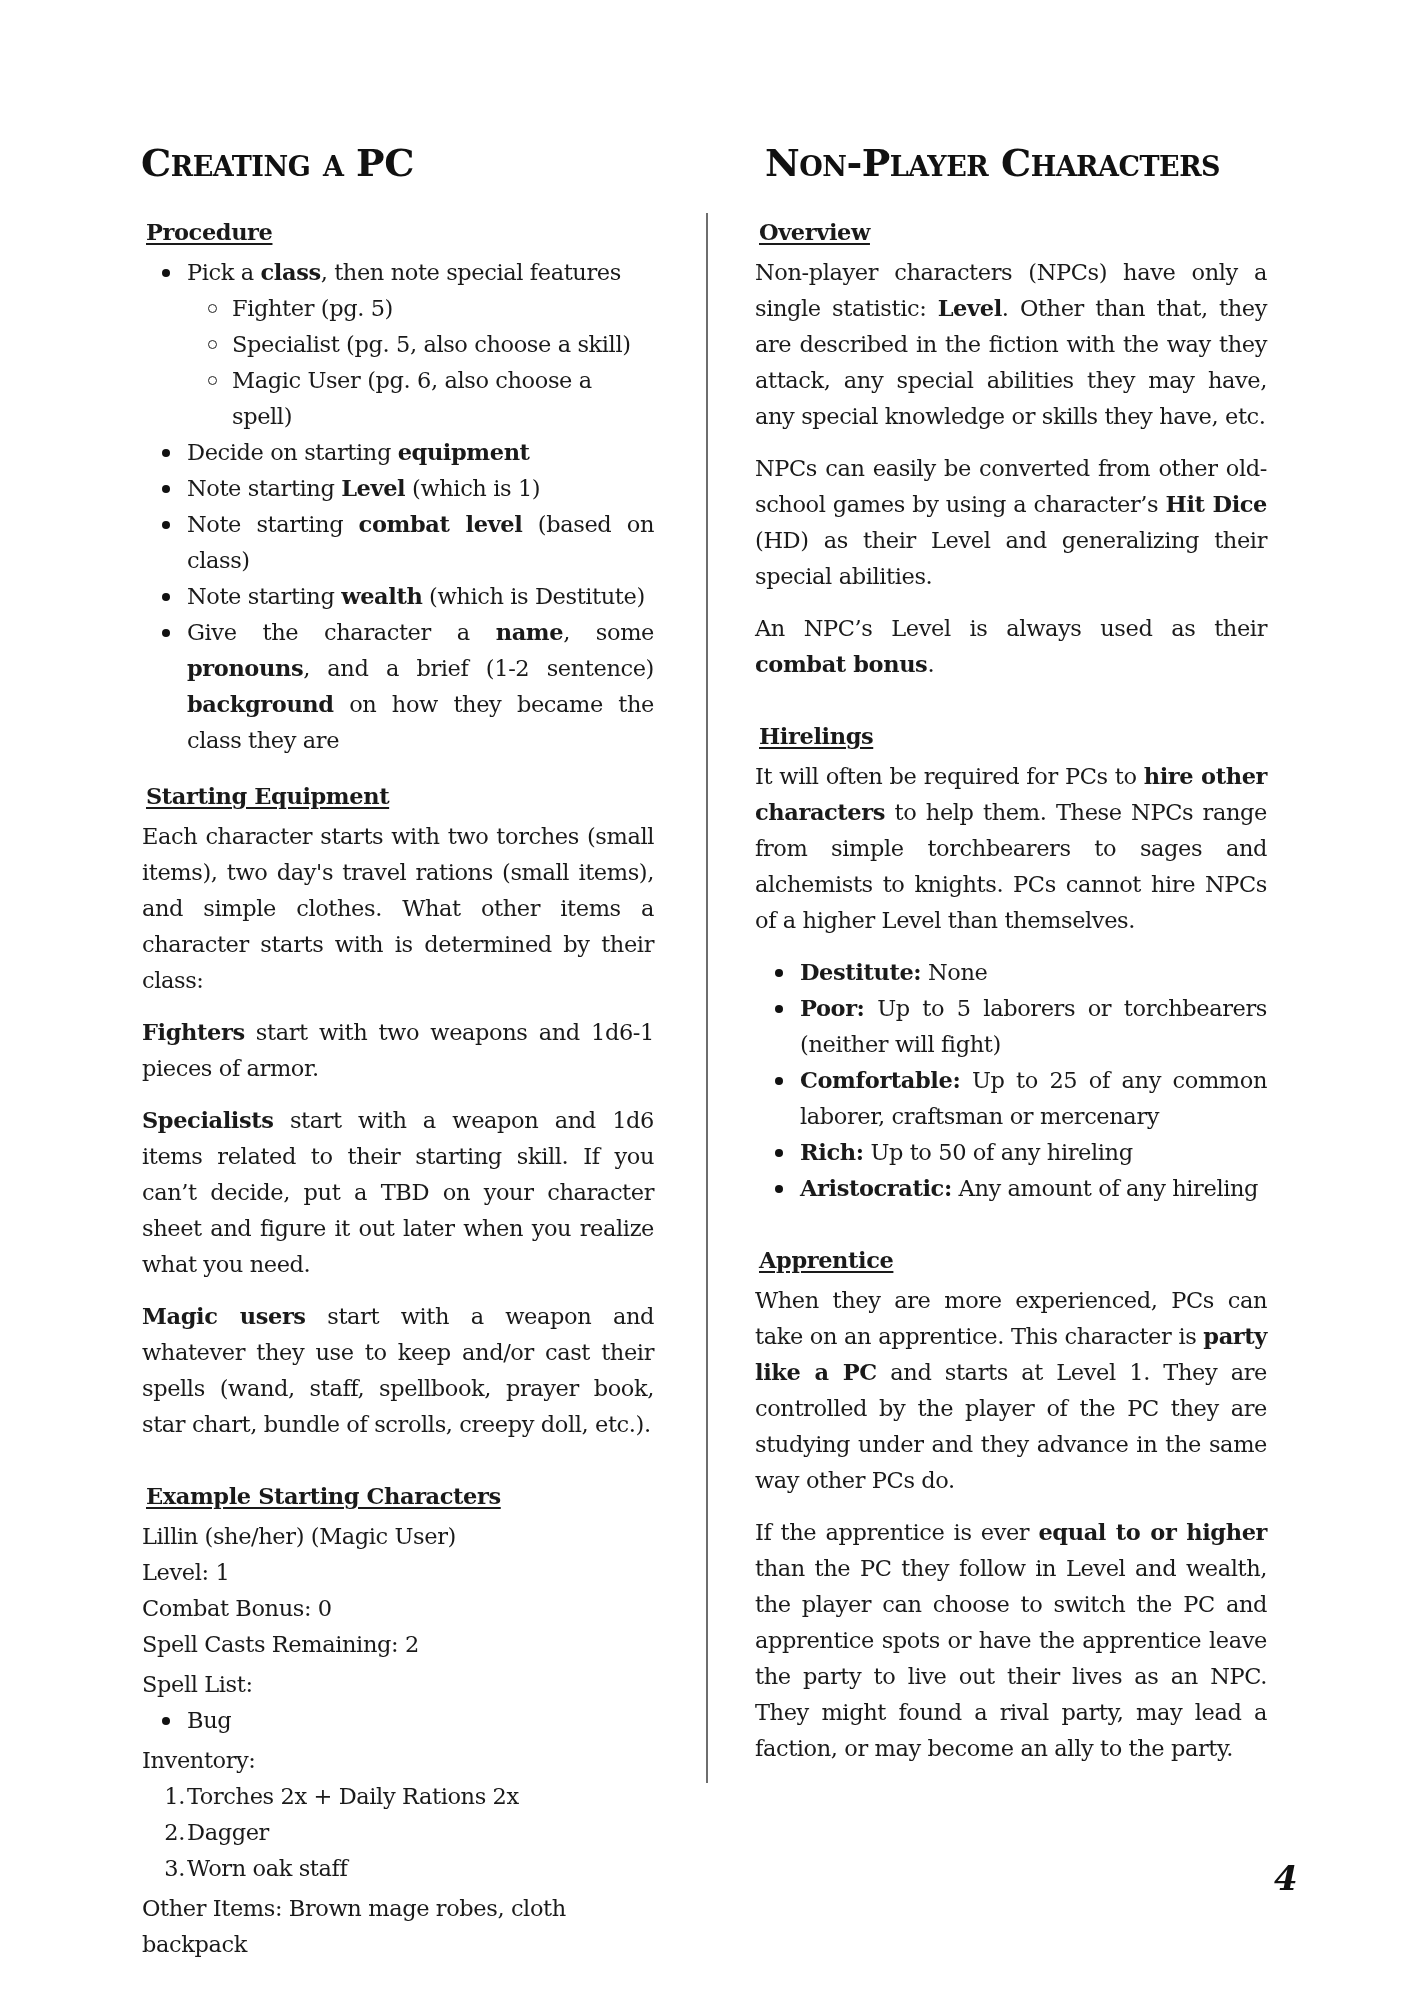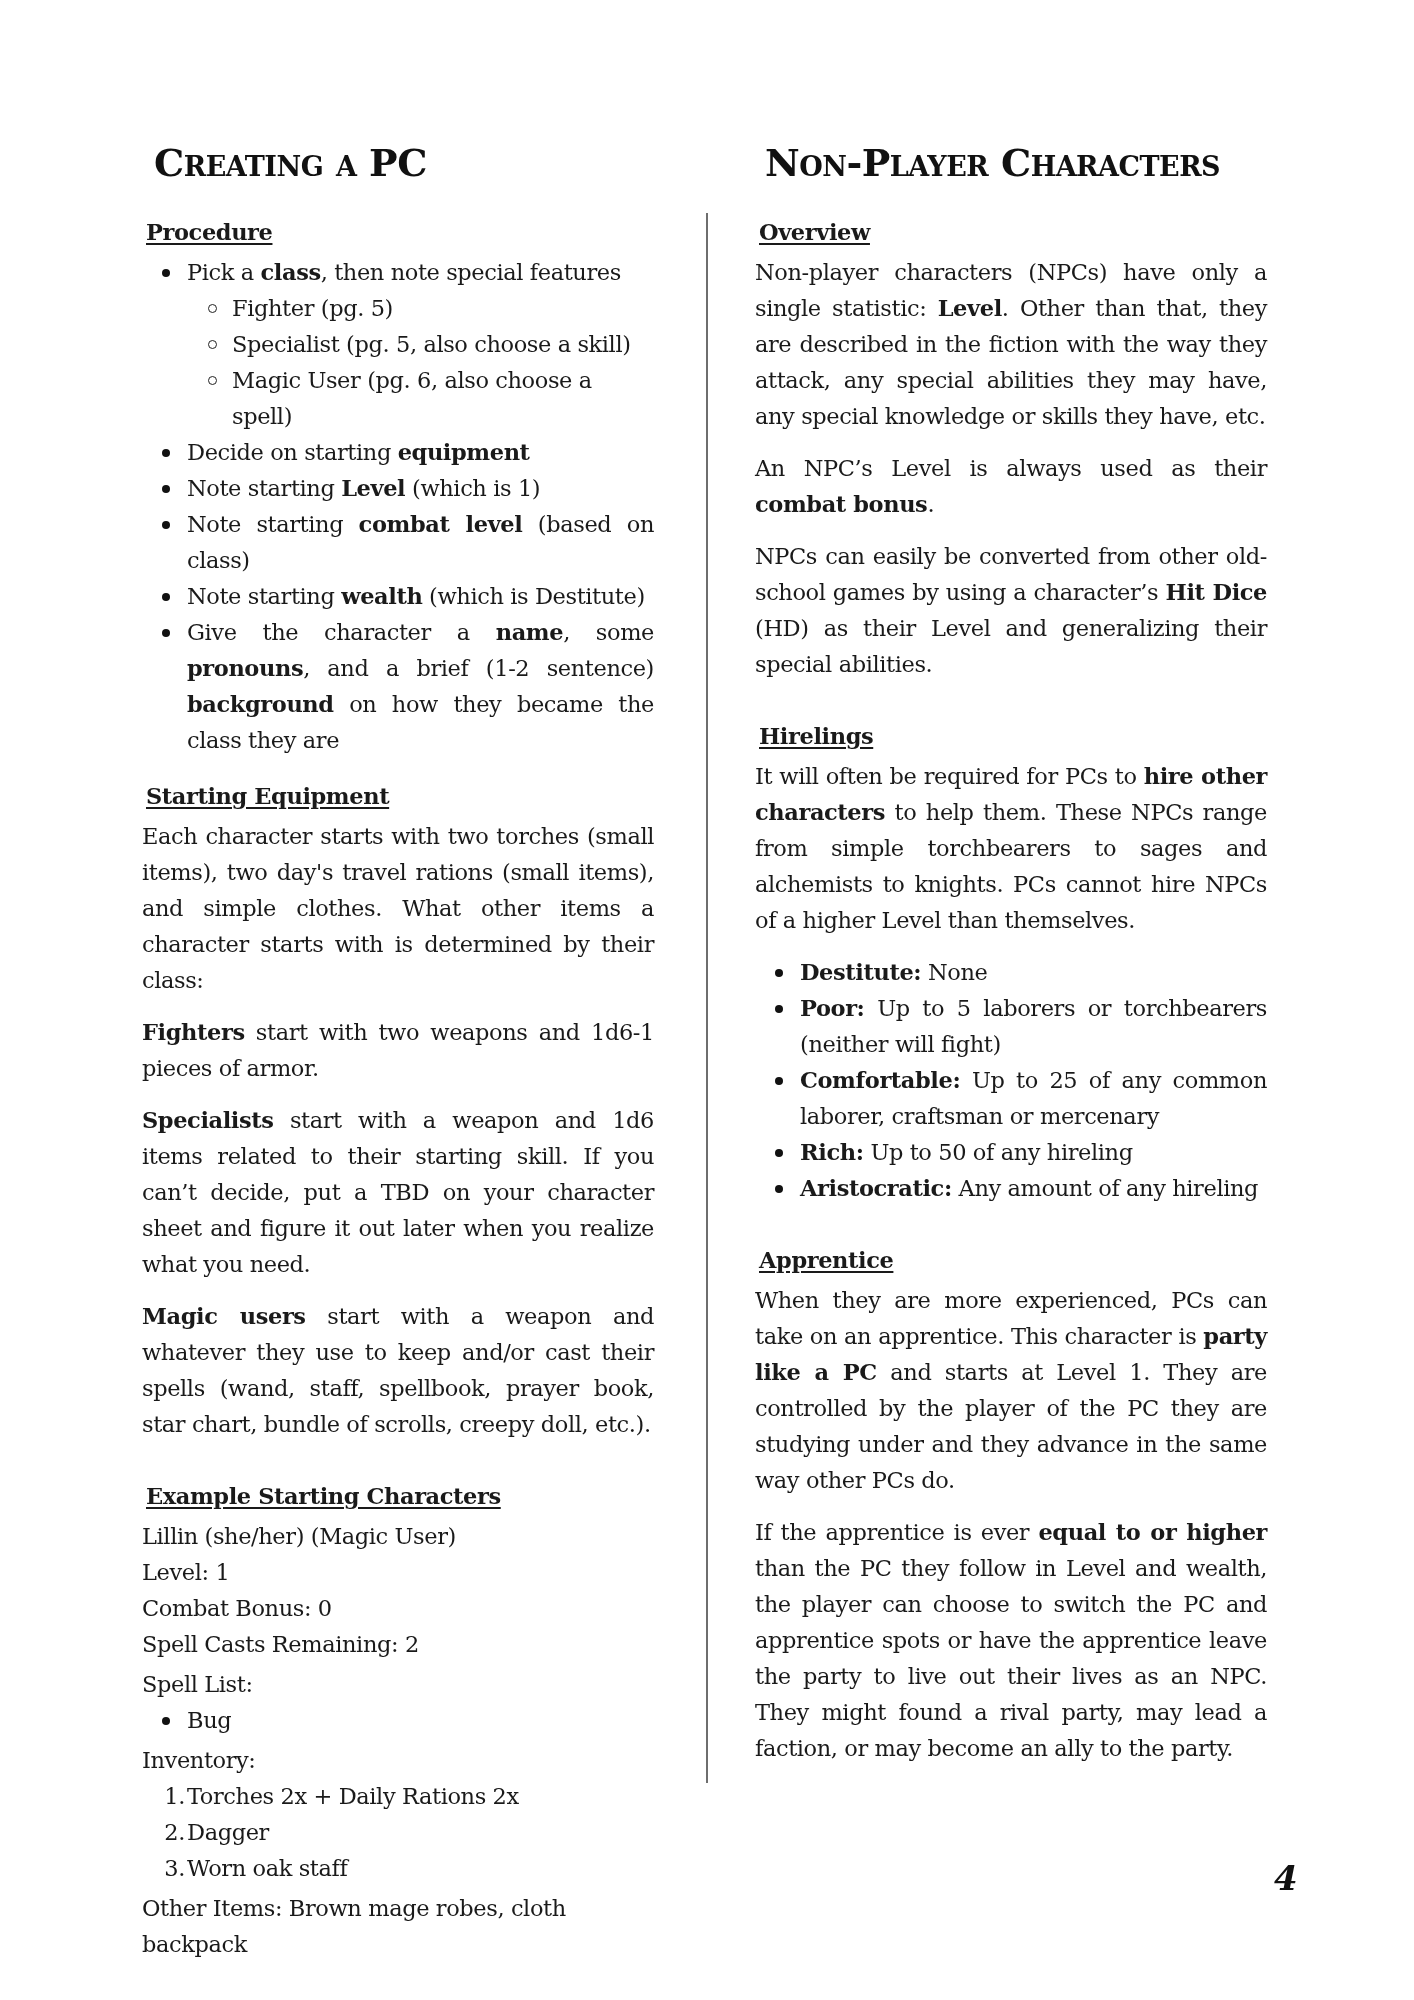--- a/index.html
+++ b/index.html
@@ -16,21 +16,21 @@
   .col.left { left: 142px; }
   .col.right { left: 755px; }
   .title {
     position: absolute; top: 138px; margin: 0;
     font-family: "DejaVu Serif", "Liberation Serif", serif;
     font-weight: bold; font-variant: small-caps;
     font-size: 38px; line-height: 50px; letter-spacing: -0.5px;
     color: #111;
     white-space: nowrap;
   }
-  .title.left { left: 154px; }
+  .title.left { left: 141px; }
   .title.right { left: 765px; }
   .divider {
     position: absolute; left: 706px; top: 213px; width: 2px; height: 1570px;
     background: #6e6e6e;
   }
   .h {
     font-weight: bold; text-decoration: underline; text-underline-offset: 3px;
     text-decoration-thickness: 2px;
     margin: 4px; font-size: 22.5px; line-height: 36px;
   }
@@ -113,22 +113,22 @@
       <li><span class="n">3.</span><span>Worn oak staff</span></li>
     </ol>
     <div style="margin-top:4px;">Other Items: Brown mage robes, cloth backpack</div>
   </section>
 </div>
 
 <div class="col right" style="top:210px;">
   <section>
     <h2 class="h">Overview</h2>
     <p><span>Non-player characters (NPCs) have only a single statistic: </span><b>Level</b><span>. Other than that, they are described in the fiction with the way they attack, any special abilities they may have, any special knowledge or skills they have, etc.</span></p>
+    <p><span>NPCs can easily be converted from other old-school games by using a character’s </span><b>Hit Dice</b><span> (HD) as their Level and generalizing their special abilities.</span></p>
     <p><span>An NPC’s Level is always used as their </span><b>combat bonus</b><span>.</span></p>
-    <p><span>NPCs can easily be converted from other old-school games by using a character’s </span><b>Hit Dice</b><span> (HD) as their Level and generalizing their special abilities.</span></p>
   </section>
 
   <section class="sec big">
     <h2 class="h">Hirelings</h2>
     <p><span>It will often be required for PCs to </span><b>hire other characters</b><span> to help them. These NPCs range from simple torchbearers to sages and alchemists to knights. PCs cannot hire NPCs of a higher Level than themselves.</span></p>
     <ul class="bul" style="margin-top:16px;">
       <li><b>Destitute:</b><span> None</span></li>
       <li><b>Poor:</b><span> Up to 5 laborers or torchbearers (neither will fight)</span></li>
       <li><b>Comfortable:</b><span> Up to 25 of any common laborer, craftsman or mercenary</span></li>
       <li><b>Rich:</b><span> Up to 50 of any hireling</span></li>

